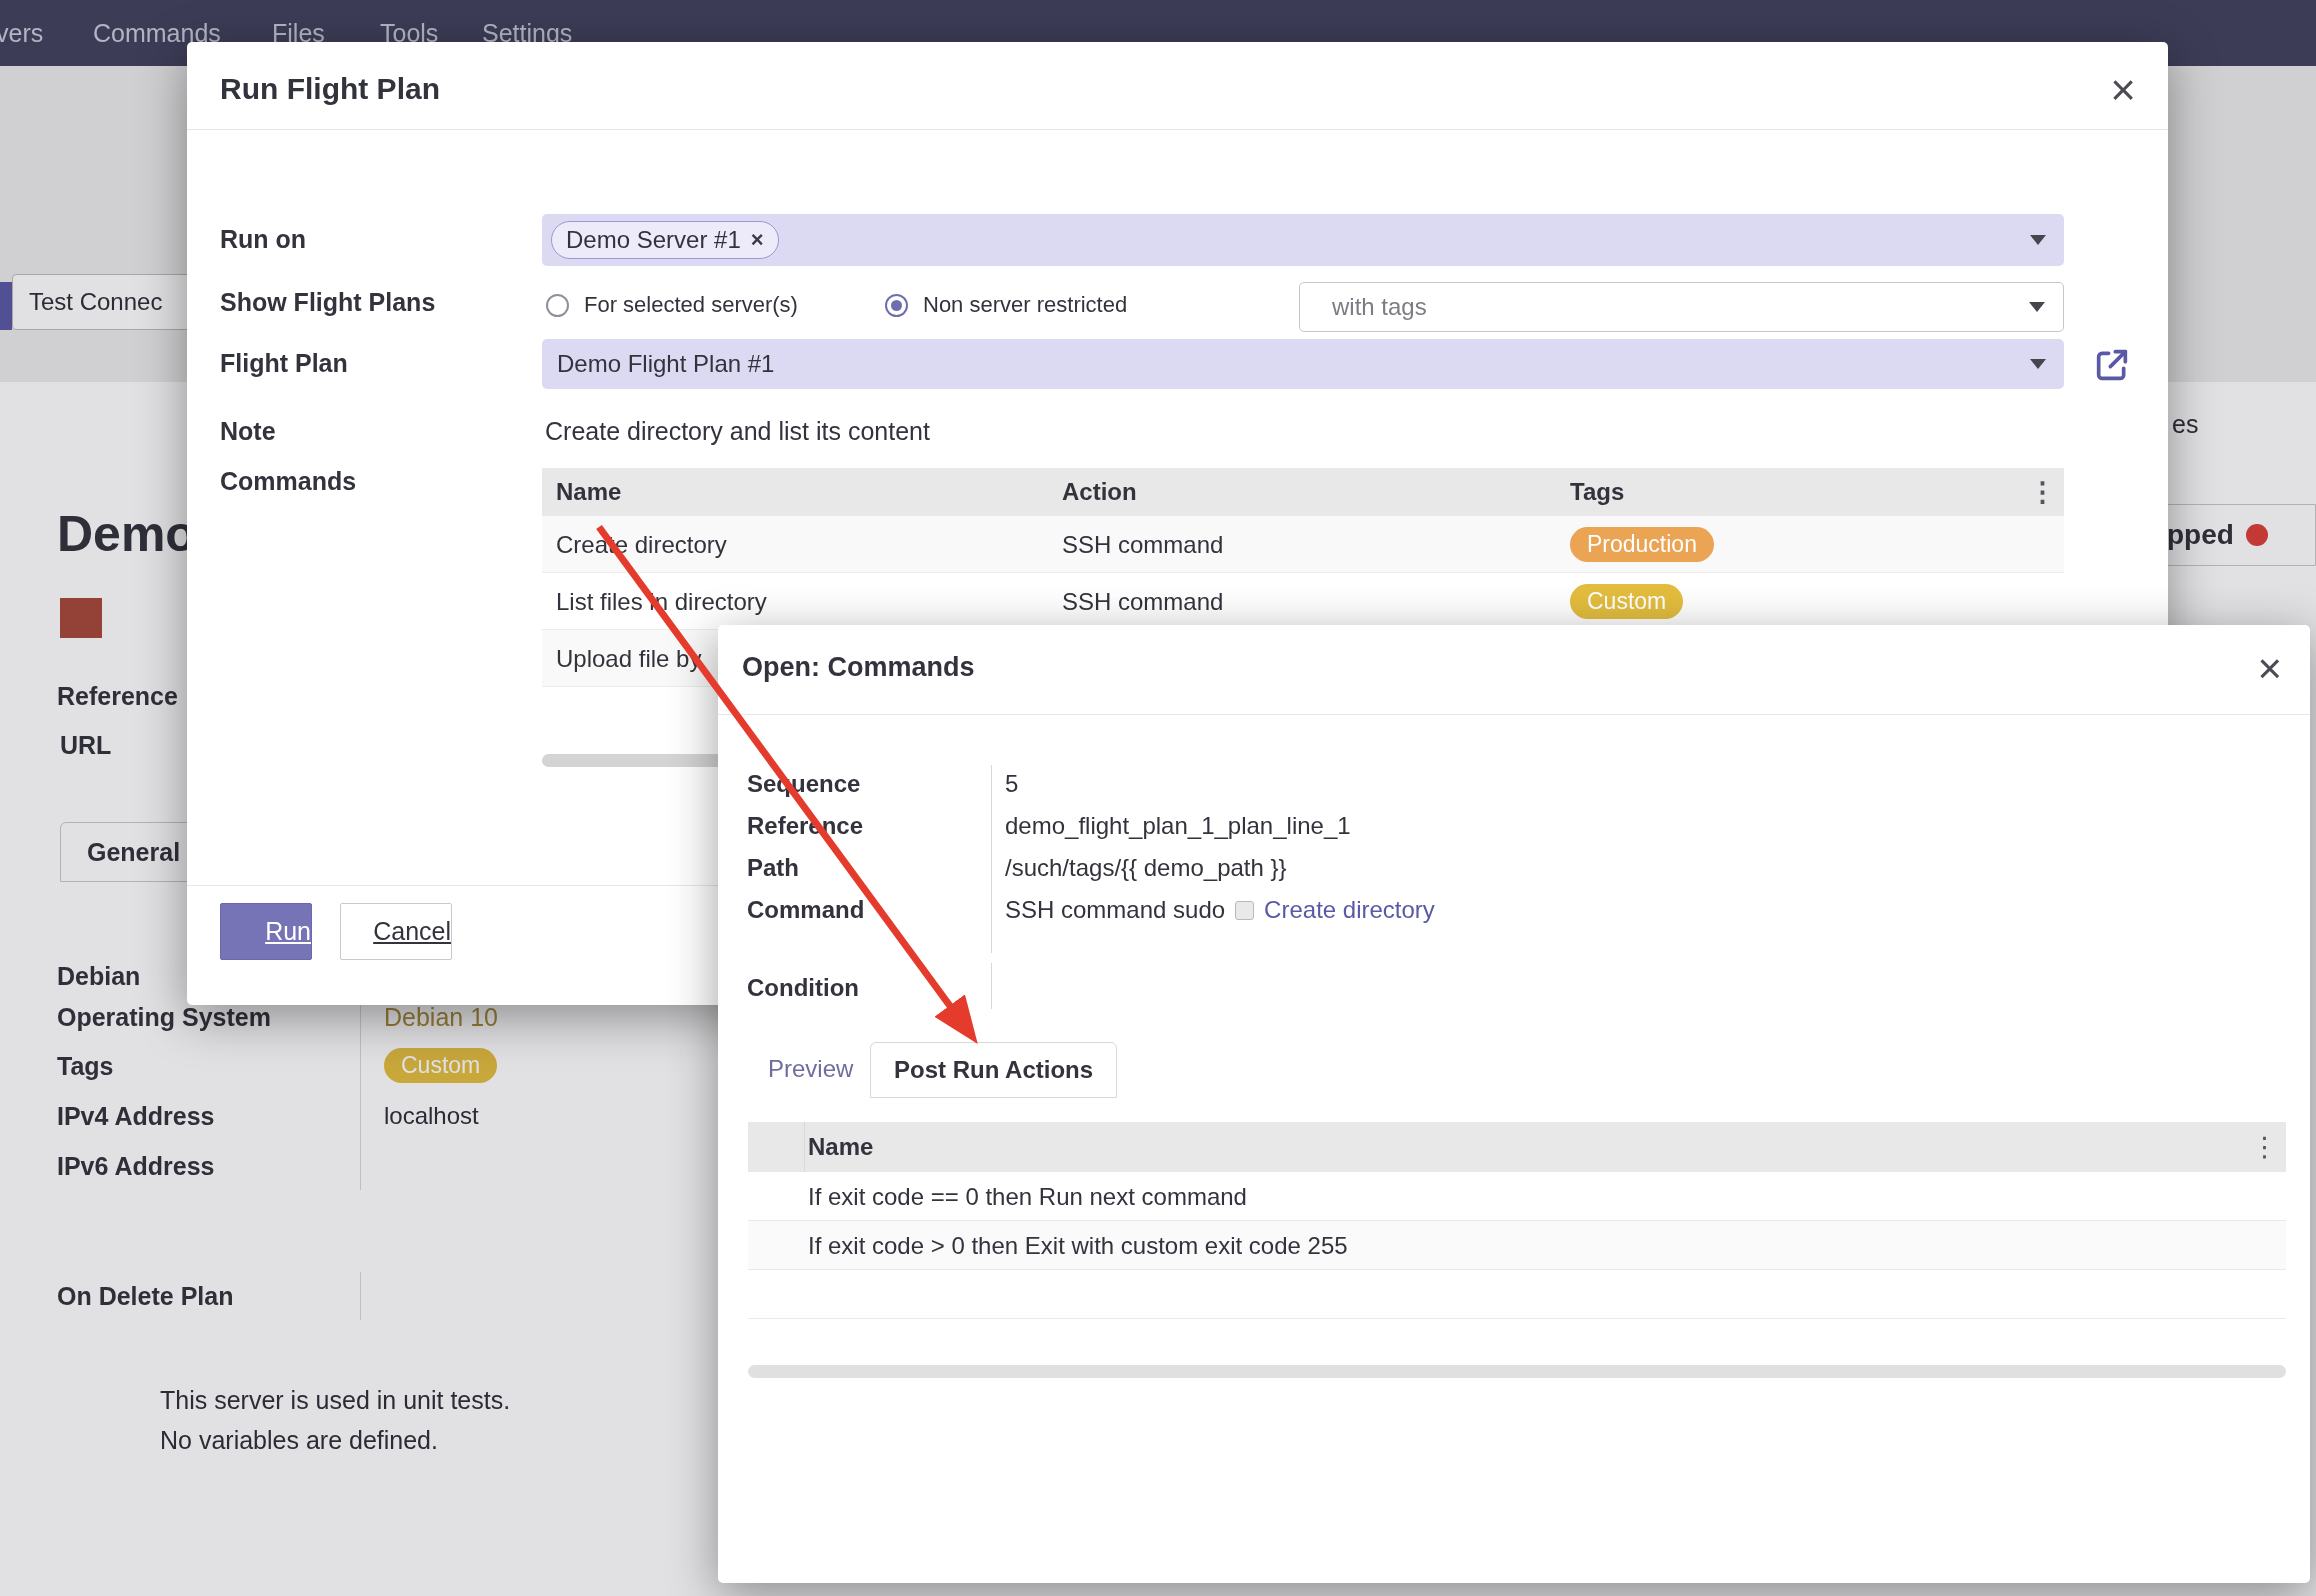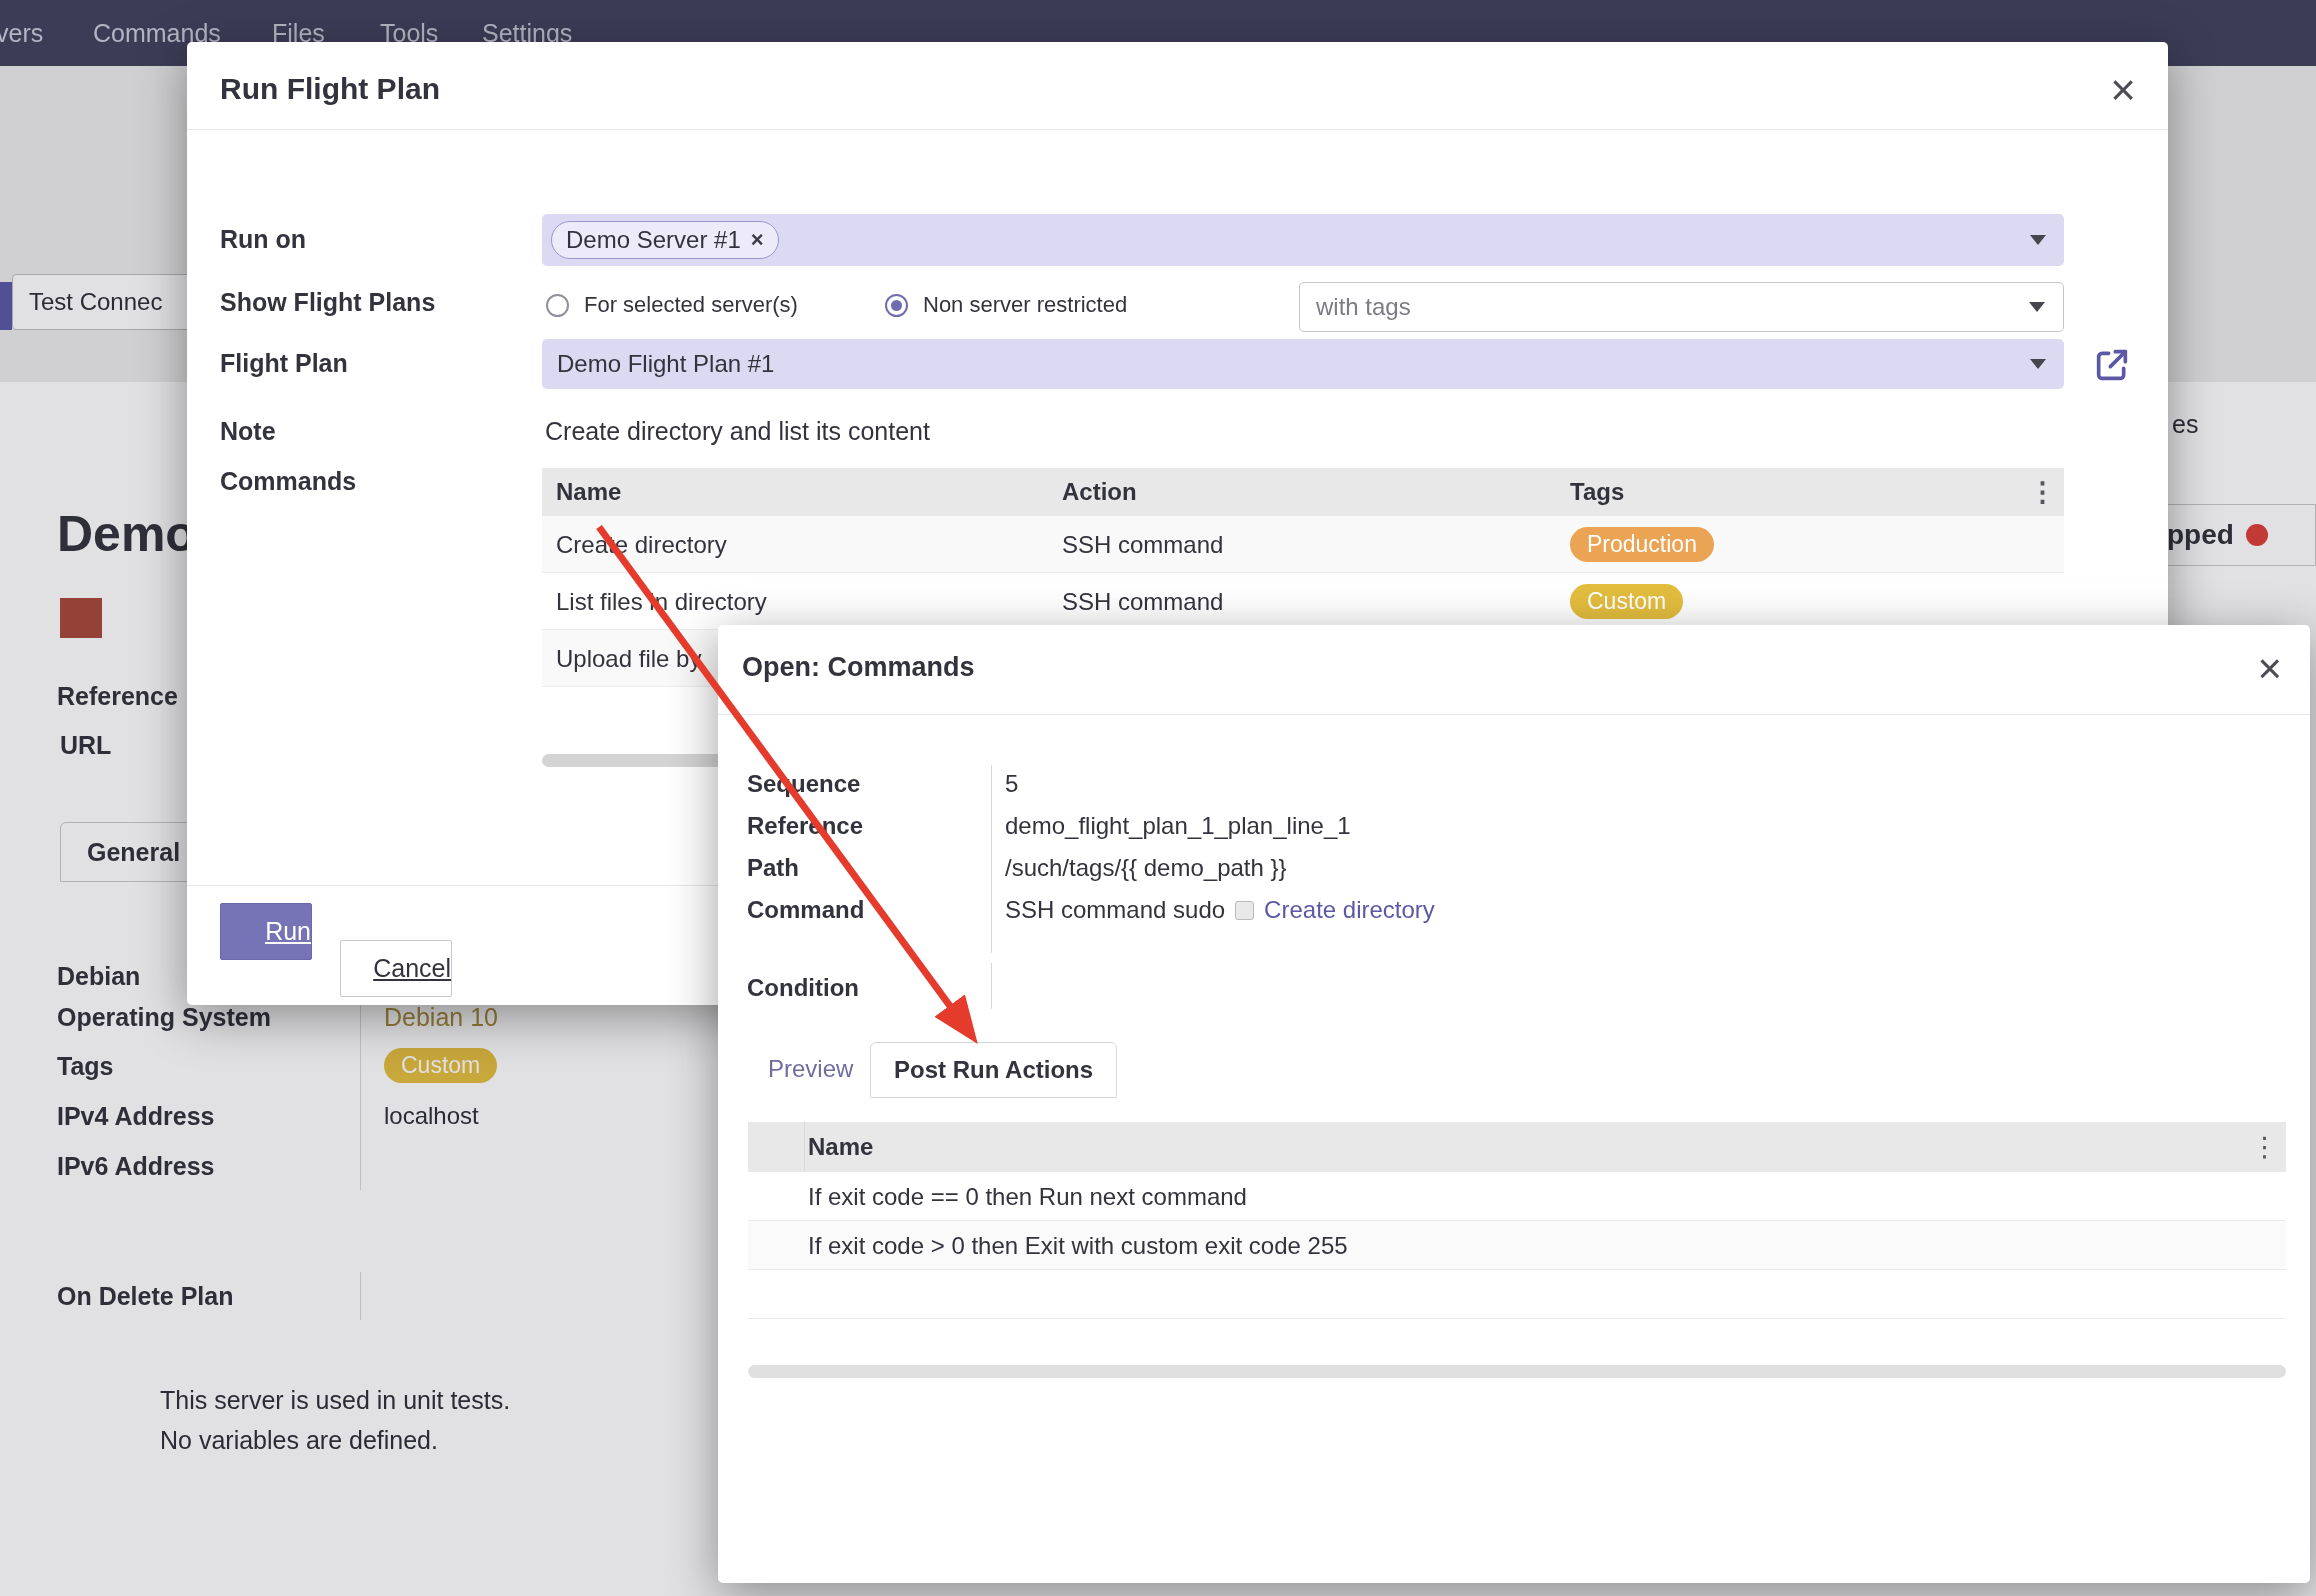--- a/index.html
+++ b/index.html
@@ -31,34 +31,34 @@
   
   .overlay { position:absolute; inset:0; background:rgba(25,25,35,0.13); z-index:10; }
 
   
   .modal { position:absolute; background:#fff; border-radius:5px; box-shadow:0 12px 50px rgba(0,0,0,0.38); }
   .modal-header { position:absolute; left:0; right:0; top:0; border-bottom:1px solid #e7e7e7; }
   .modal-title { position:absolute; font-weight:700; color:#33333d; white-space:nowrap; }
   .close-x { position:absolute; color:#4c4c55; font-weight:300; cursor:pointer; line-height:1; }
   .btn { display:inline-block; border-radius:2px; font-size:25px; text-align:right; cursor:pointer;text-decoration:underline; }
   .btn-primary { background:#7673b6; border:1px solid #6b68ab; color:#fff; }
-  .btn-plain { background:#fff; border:1px solid #c9c9c9; color:#33333d;margin-top:37px; }
+  .btn-plain { background:#fff; border:1px solid #c9c9c9; color:#33333d; }
 
   
   .modal-run { left:187px; top:42px; width:1981px; height:963px; z-index:20; }
   .m1-label { position:absolute; left:33px; font-size:25px; font-weight:700; color:#33333d; white-space:nowrap; }
   .field-purple { position:absolute; background:#dcdaf3; border-radius:5px; }
   .chip { position:absolute; left:9px; top:7px; height:38px; display:inline-flex; align-items:center; gap:10px; background:#edebfa; border:1px solid #9a98cc; border-radius:19px; padding:0 14px; font-size:24px; color:#33333d; }
   .chip-x { font-size:22px; font-weight:700; color:#3c3c46; cursor:pointer; }
   .caret { position:absolute; right:18px; top:50%; margin-top:-5px; width:0; height:0; border-left:8px solid transparent; border-right:8px solid transparent; border-top:10px solid #46464f; }
   .radio { position:absolute; width:23px; height:23px; border:2px solid #90909b; border-radius:50%; background:#fff; cursor:pointer; }
   .radio.on { border-color:#6f6db1; }
   .radio.on::after { content:""; position:absolute; left:4px; top:4px; width:11px; height:11px; border-radius:50%; background:#6f6db1; }
   .radio-label { position:absolute; font-size:22px; color:#33333d; white-space:nowrap; }
-  .select-white { position:absolute; background:#fff; border:1px solid #c6c6c6; border-radius:5px; font-size:24px; color:#7c7c85; line-height:48px; padding-left:16px; }
+  .select-white { position:absolute; background:#fff; border:1px solid #c6c6c6; border-radius:5px; font-size:24px; color:#7c7c85; line-height:48px; padding-left:32px; }
   .select-purple-text { position:absolute; left:15px; top:0; line-height:50px; font-size:24px; color:#33333d; white-space:nowrap; }
   .ext-link { position:absolute; left:1905px; top:303px; width:40px; height:40px; cursor:pointer; }
   .m1-note-text { position:absolute; left:358px; top:375px; font-size:25px; color:#33333d; }
 
   .m1-table { position:absolute; left:355px; top:426px; width:1522px; }
   .t-head { position:relative; height:48px; background:#e8e8e8; font-weight:700; }
   .t-row { position:relative; height:57px; border-bottom:1px solid #ececec; cursor:pointer; }
   .t-row.alt { background:#f9f9f9; }
   .cell { position:absolute; top:0; font-size:24px; color:#33333d; white-space:nowrap; }
   .t-head .cell { line-height:48px; }

